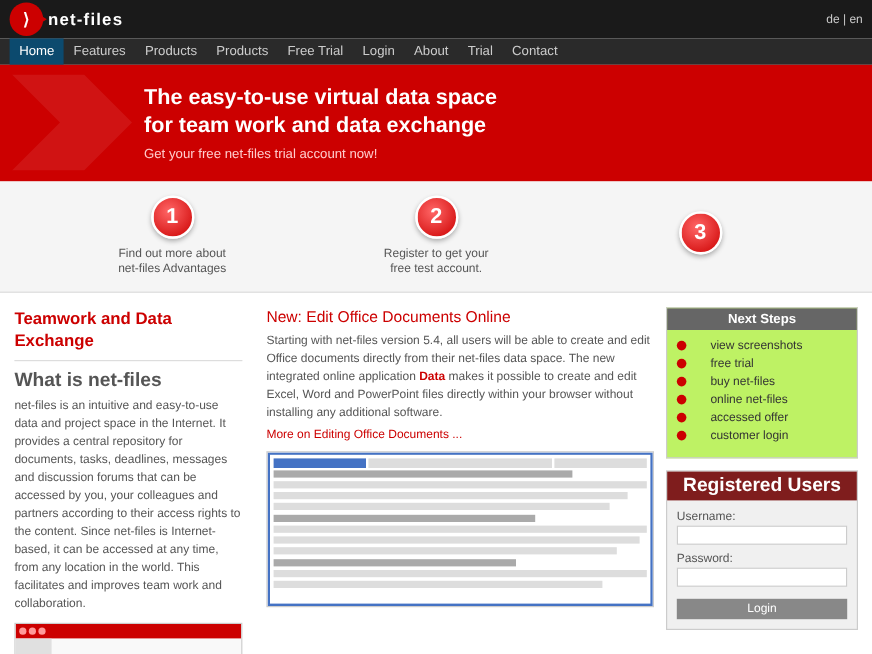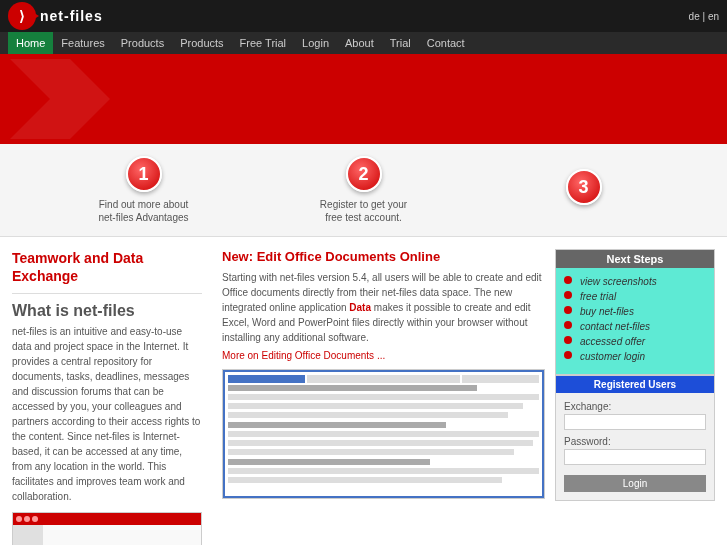--- a/index.html
+++ b/index.html
@@ -11,21 +11,21 @@
     #logo-icon { width: 28px; height: 28px; background: #cc0000; border-radius: 50%; display: flex; align-items: center; justify-content: center; color: white; font-size: 14px; font-weight: bold; position: relative; }
     #logo-icon::after { content: ''; position: absolute; right: -3px; top: 50%; transform: translateY(-50%); border-left: 8px solid #cc0000; border-top: 5px solid transparent; border-bottom: 5px solid transparent; }
     #logo-text { color: #fff; font-size: 14px; font-weight: bold; letter-spacing: 1px; }
     #lang-switch { color: #aaa; font-size: 10px; }
     #lang-switch span { color: #ccc; }
     #lang-switch a { color: #ccc; text-decoration: none; }
 
     
     nav { background: #2a2a2a; height: 22px; display: flex; align-items: center; padding: 0 8px; gap: 0; }
     nav a { color: #ccc; text-decoration: none; font-size: 11px; padding: 0 8px; height: 22px; display: flex; align-items: center; }
-    nav a.active { color: #fff; background: #15803d; }
+    nav a.active { color: #fff; background: #0c4a6e; }
 
     
     #hero { background: #cc0000; padding: 16px 20px 16px 120px; min-height: 90px; position: relative; overflow: hidden; }
     #hero-bg-arrow { position: absolute; left: 0; top: 0; width: 120px; height: 100%; display: flex; align-items: center; justify-content: center; }
     #hero-bg-arrow .big-arrow { width: 100px; height: 80px; opacity: 0.3; }
     #hero-bg-arrow .big-arrow polygon { fill: white; }
     #hero-text h1 { color: #fff; font-size: 18px; font-weight: bold; line-height: 1.3; margin-bottom: 6px; }
     #hero-text p { color: #ffcccc; font-size: 11px; }
 
     
@@ -43,36 +43,36 @@
     
     #what-is h2 { color: #cc0000; font-size: 14px; font-weight: bold; margin-bottom: 6px; line-height: 1.3; }
     #what-is h3 { color: #555; font-size: 16px; font-weight: bold; margin-bottom: 4px; }
     #what-is p { color: #555; font-size: 10px; line-height: 1.5; margin-bottom: 8px; }
     #left-screenshot { margin-top: 8px; background: #e8e8e8; border: 1px solid #ccc; height: 130px; overflow: hidden; position: relative; }
     .screenshot-mock { background: #f9f9f9; width: 100%; height: 100%; display: flex; flex-direction: column; }
     .screenshot-toolbar { background: #cc0000; height: 12px; display: flex; align-items: center; padding: 0 3px; gap: 2px; }
     .screenshot-toolbar span { width: 6px; height: 6px; border-radius: 50%; background: #ff9999; }
 
     
-    #new-feature h2 { color: #cc0000; font-size: 13px; font-weight: bold; margin-bottom: 6px; }
+    #new-feature h2 { color: #cc0000; font-size: 13px; font-weight: normal; margin-bottom: 6px; }
     #new-feature p { color: #555; font-size: 10px; line-height: 1.5; margin-bottom: 4px; }
     #new-feature a { color: #cc0000; text-decoration: none; font-size: 10px; }
     #new-feature .zoho-link { color: #cc0000; font-weight: bold; }
     #right-screenshot { margin-top: 8px; background: #e8e8e8; border: 1px solid #ccc; height: 130px; overflow: hidden; }
     .mock-text-line { height: 6px; background: #ddd; margin-bottom: 3px; }
     .mock-text-line.dark { background: #aaa; }
 
     
-    #next-steps { background: #5eead4; border: 1px solid #ccc; padding: 8px; }
+    #next-steps { background: #bef264; border: 1px solid #ccc; padding: 8px; margin-bottom: 10px; }
     #next-steps h3 { background: #666; color: #fff; text-align: center; font-size: 11px; padding: 3px; margin: -8px -8px 8px -8px; }
-    .step-link { display: flex; align-items: flex-start; gap: 8px; margin-bottom: 4px; font-size: 10px; color: #333; text-decoration: none; font-style: italic; }
+    .step-link { display: flex; align-items: center; gap: 20px; margin-bottom: 4px; font-size: 10px; color: #333; text-decoration: none; }
     .step-bullet { width: 8px; height: 8px; border-radius: 50%; background: #cc0000; flex-shrink: 0; }
 
     #registered-users { background: #f0f0f0; border: 1px solid #ccc; padding: 8px; }
-    #registered-users h3 { background: #1d4ed8; color: #fff; text-align: center; font-size: 10px; padding: 3px; margin: -8px -8px 8px -8px; }
+    #registered-users h3 { background: #7f1d1d; color: #fff; text-align: center; font-size: 16px; padding: 3px; margin: -8px -8px 8px -8px; }
     .form-row { margin-bottom: 6px; }
     .form-row label { display: block; font-size: 10px; color: #555; margin-bottom: 2px; }
     .form-row input { width: 100%; height: 16px; border: 1px solid #ccc; font-size: 10px; padding: 1px 3px; }
     .login-btn { width: 100%; background: #888; color: #fff; border: none; font-size: 10px; padding: 3px; cursor: pointer; margin-top: 4px; }
 
     
     .divider { border: none; border-top: 1px solid #ddd; margin: 8px 0; }
   </style>
 </head>
 <body>
@@ -99,20 +99,27 @@
   <a>About</a>
   <a>Trial</a>
   <a>Contact</a>
 </nav>
 
 <div id="hero">
   <div id="hero-bg-arrow">
     <svg class="big-arrow" viewBox="0 0 100 80">
       <polygon points="0,0 60,0 100,40 60,80 0,80 40,40" fill="white" opacity="0.25"></polygon>
     </svg>
+  </div>
+  <div id="hero-text">
+    <h1>
+      <span>The easy-to-use virtual data space</span><br>
+      <span>for team work and data exchange</span>
+    </h1>
+    <p>Get your free net-files trial account now!</p>
   </div>
 </div>
 
 <div id="steps">
   <div class="step">
     <div class="step-num">1</div>
     <p>Find out more about<br>net-files Advantages</p>
   </div>
   <div class="step">
     <div class="step-num">2</div>
@@ -213,36 +220,36 @@
       <a class="step-link">
         <span class="step-bullet"></span>
         <span>free trial</span>
       </a>
       <a class="step-link">
         <span class="step-bullet"></span>
         <span>buy net-files</span>
       </a>
       <a class="step-link">
         <span class="step-bullet"></span>
-        <span>contact net-files</span>
+        <span>online net-files</span>
       </a>
       <a class="step-link">
         <span class="step-bullet"></span>
         <span>accessed offer</span>
       </a>
       <a class="step-link">
         <span class="step-bullet"></span>
         <span>customer login</span>
       </a>
     </div>
 
     <div id="registered-users">
       <h3>Registered Users</h3>
       <div class="form-row">
-        <label>Exchange:</label>
+        <label>Username:</label>
         <input type="text" style="">
       </div>
       <div class="form-row">
         <label>Password:</label>
         <input type="password" style="">
       </div>
       <button class="login-btn">Login</button>
     </div>
   </div>
 

